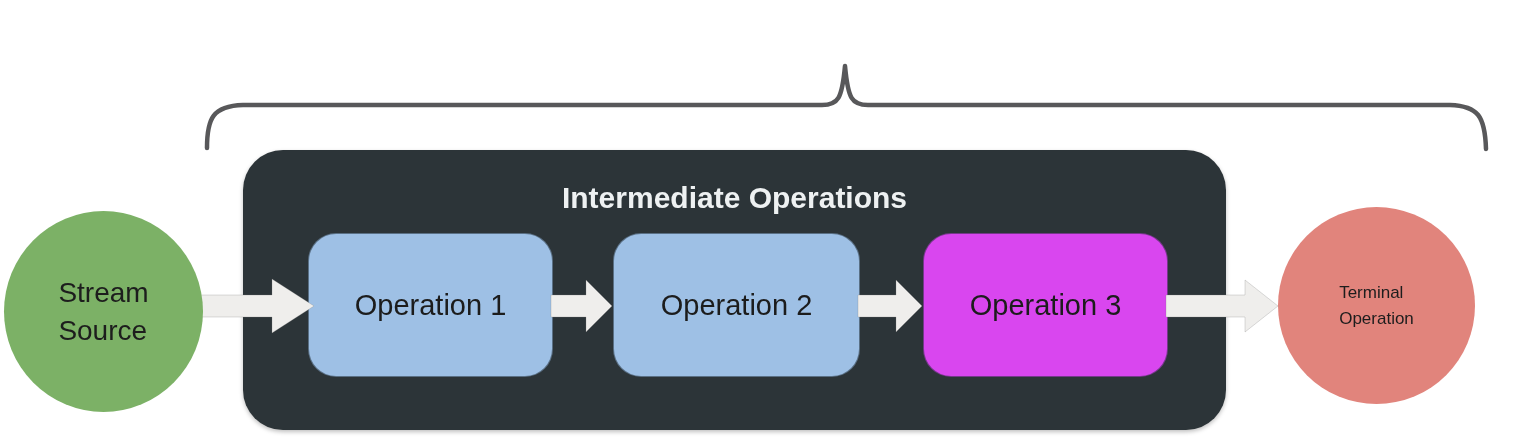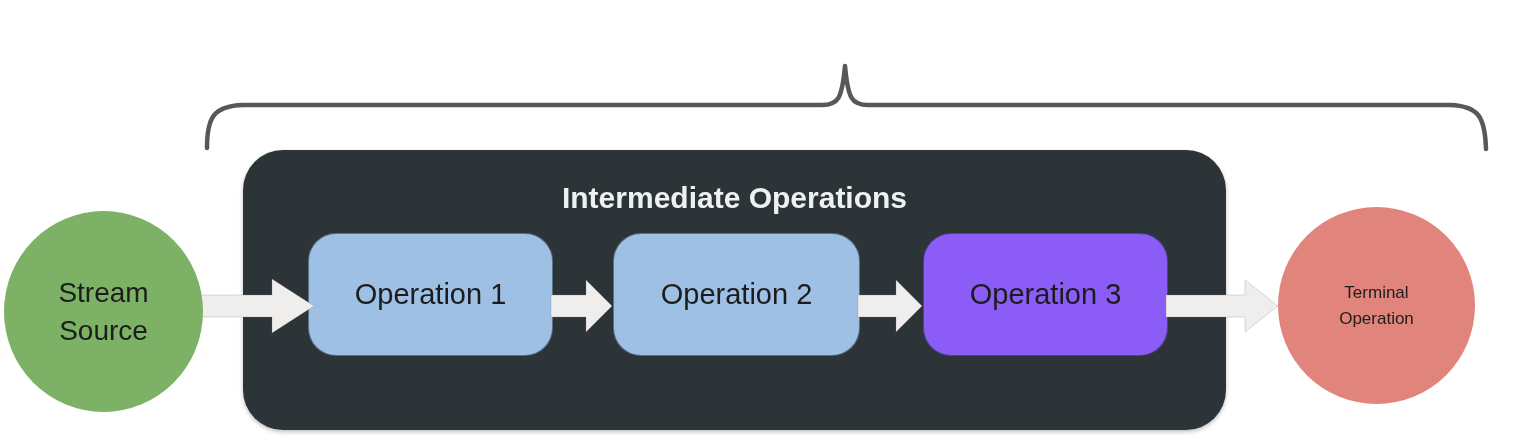--- a/index.html
+++ b/index.html
@@ -57,21 +57,21 @@
     width: 983px;
     text-align: center;
     font-size: 30px;
     font-weight: 700;
     color: #eef1f2;
     z-index: 2;
   }
   .op-box {
     position: absolute;
     top: 233px;
-    height: 123px;
+    height: 144px;
     border-radius: 28px;
     border: 1px solid rgba(35,45,55,0.55);
     box-sizing: border-box;
     display: flex;
     align-items: center;
     justify-content: center;
     font-size: 29px;
     color: #1c1c1c;
     z-index: 2;
   }
@@ -89,21 +89,21 @@
     stroke: rgba(120,120,120,0.25);
     stroke-width: 1px;
     stroke-linejoin: round;
   }
   .node-circle {
     position: absolute;
     border-radius: 50%;
     display: flex;
     align-items: center;
     justify-content: center;
-    text-align: center;
+    text-align: left;
     z-index: 4;
   }
   .node-circle .node-label {
     white-space: pre-line;
     color: #1d1d1d;
   }
   .node-source {
     left: 4px;
     top: 211px;
     width: 199px;
@@ -145,21 +145,21 @@
   <div class="ops-container-label">Intermediate Operations</div>
 
   <div class="op-box op-1" style="background-color: rgb(158, 192, 229);">
     <span>Operation 1</span>
   </div>
 
   <div class="op-box op-2" style="background-color: rgb(158, 192, 229);">
     <span>Operation 2</span>
   </div>
 
-  <div class="op-box op-3" style="background-color: #8b5cf6;">
+  <div class="op-box op-3" style="background-color: #d946ef;">
     <span>Operation 3</span>
   </div>
 
   <svg class="arrows-svg" width="1539" height="448" viewBox="0 0 1539 448">
     <polygon class="flow-arrow" points="197,295 272,295 272,279 314,306 272,333 272,317 197,317" fill="#efeeec"></polygon>
     <polygon class="flow-arrow" points="551,295 586,295 586,280 612,306 586,332 586,317 551,317" fill="#efeeec"></polygon>
     <polygon class="flow-arrow" points="858,295 896,295 896,280 922,306 896,332 896,317 858,317" fill="#efeeec"></polygon>
     <polygon class="flow-arrow" points="1166,295 1245,295 1245,280 1278,306 1245,332 1245,317 1166,317" fill="#efeeec"></polygon>
   </svg>
 

